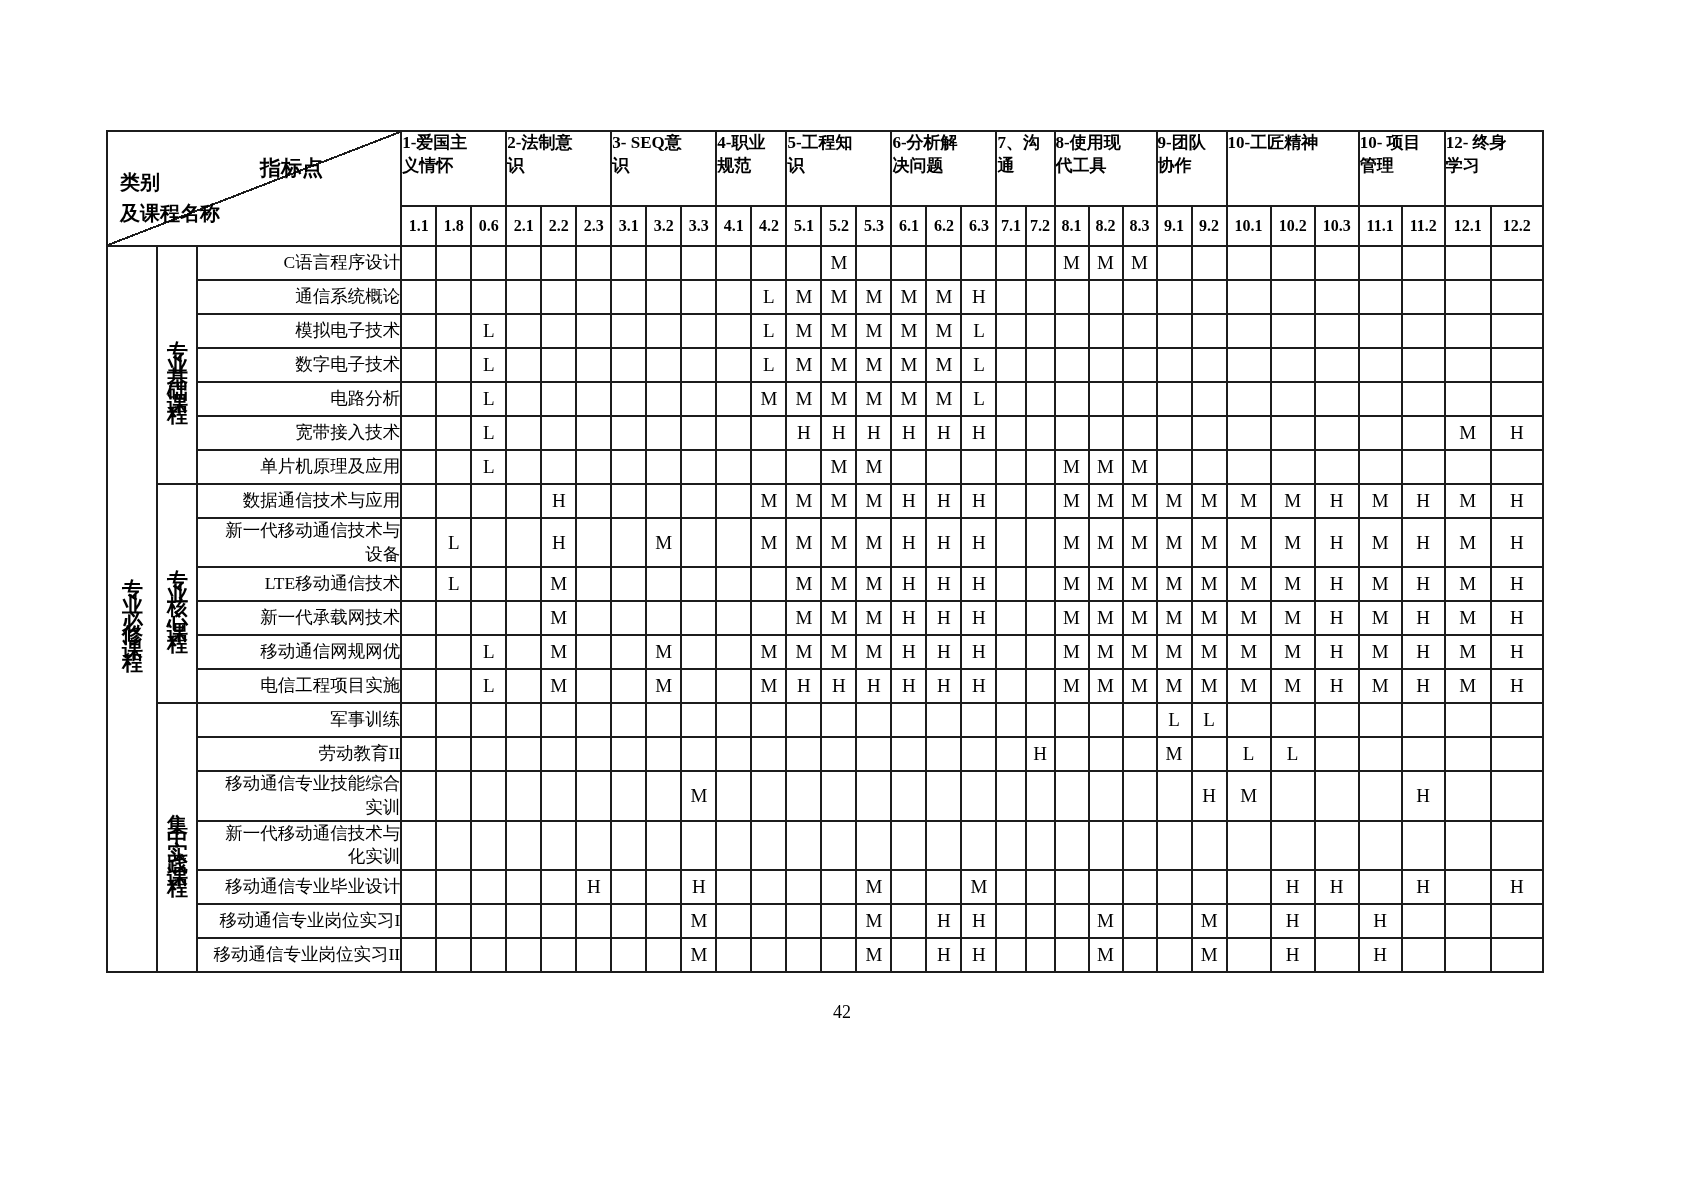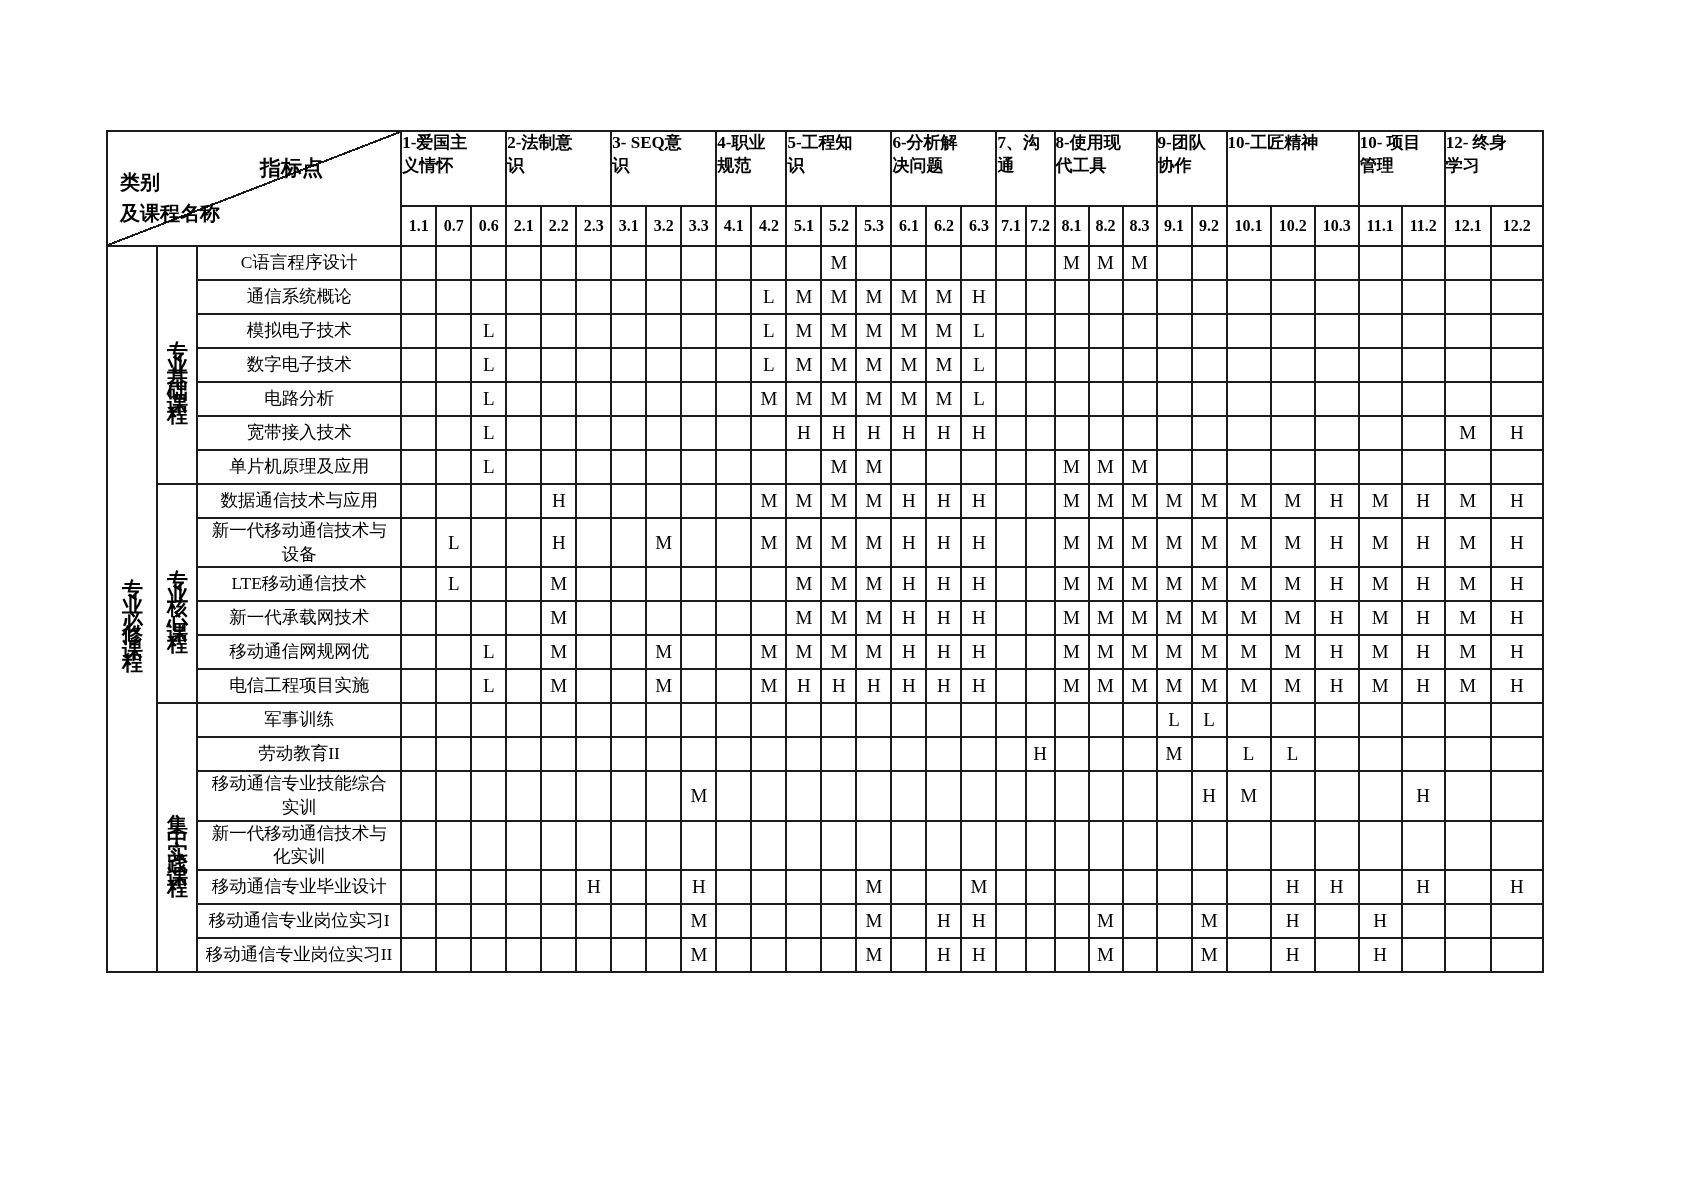--- a/index.html
+++ b/index.html
@@ -15,21 +15,21 @@
   .corner-bottom{position:absolute;left:12px;bottom:16px;font-weight:bold;font-size:20px;text-align:left;
       white-space:pre-line;line-height:1.55;}
   th.cgroup{font-weight:bold;font-size:17px;text-align:left;vertical-align:top;
       padding:4px 2px 2px 6px;white-space:pre-line;line-height:1.35;height:70px;}
   th.sub{font-weight:bold;font-size:16px;text-align:center;height:37px;vertical-align:middle;}
   
   td.group-cell,td.section-cell{text-align:center;vertical-align:middle;}
   .vtext{display:inline-block;writing-mode:vertical-lr;text-orientation:upright;
       font-weight:bold;font-size:21px;letter-spacing:13px;line-height:1;}
   .vtext.outer{letter-spacing:15px;}
-  td.course-cell{font-size:17.5px;text-align:center;vertical-align:middle;padding:2px 1px 2px 5px;
+  td.course-cell{font-size:17.5px;text-align:right;vertical-align:middle;padding:2px 1px 2px 5px;
       white-space:pre-line;line-height:1.35;}
   td.mark-cell{font-size:19px;text-align:center;vertical-align:middle;}
   tbody tr{height:34px;}
   .pageno{position:absolute;top:1002px;left:0;width:1684px;text-align:center;font-size:18px;}
 </style>
 </head>
 <body>
 
 <div class="page">
 
@@ -97,21 +97,21 @@
           <th class="cgroup" colspan="2">9-团队
 协作</th>
           <th class="cgroup" colspan="3">10-工匠精神</th>
           <th class="cgroup" colspan="2">10- 项目
 管理</th>
           <th class="cgroup" colspan="2">12- 终身
 学习</th>
         </tr>
       <tr>
           <th class="sub">1.1</th>
-          <th class="sub">0.7</th>
+          <th class="sub">1.8</th>
           <th class="sub">0.6</th>
           <th class="sub">2.1</th>
           <th class="sub">2.2</th>
           <th class="sub">2.3</th>
           <th class="sub">3.1</th>
           <th class="sub">3.2</th>
           <th class="sub">3.3</th>
           <th class="sub">4.1</th>
           <th class="sub">4.2</th>
           <th class="sub">5.1</th>
@@ -820,13 +820,14 @@
           <td class="mark-cell">H</td>
           <td class="mark-cell"></td>
           <td class="mark-cell">H</td>
           <td class="mark-cell"></td>
           <td class="mark-cell"></td>
           <td class="mark-cell"></td>
         </tr>
       </tbody>
   </table>
 
+  <div class="pageno">42</div>
 </div>
 
 </body></html>

